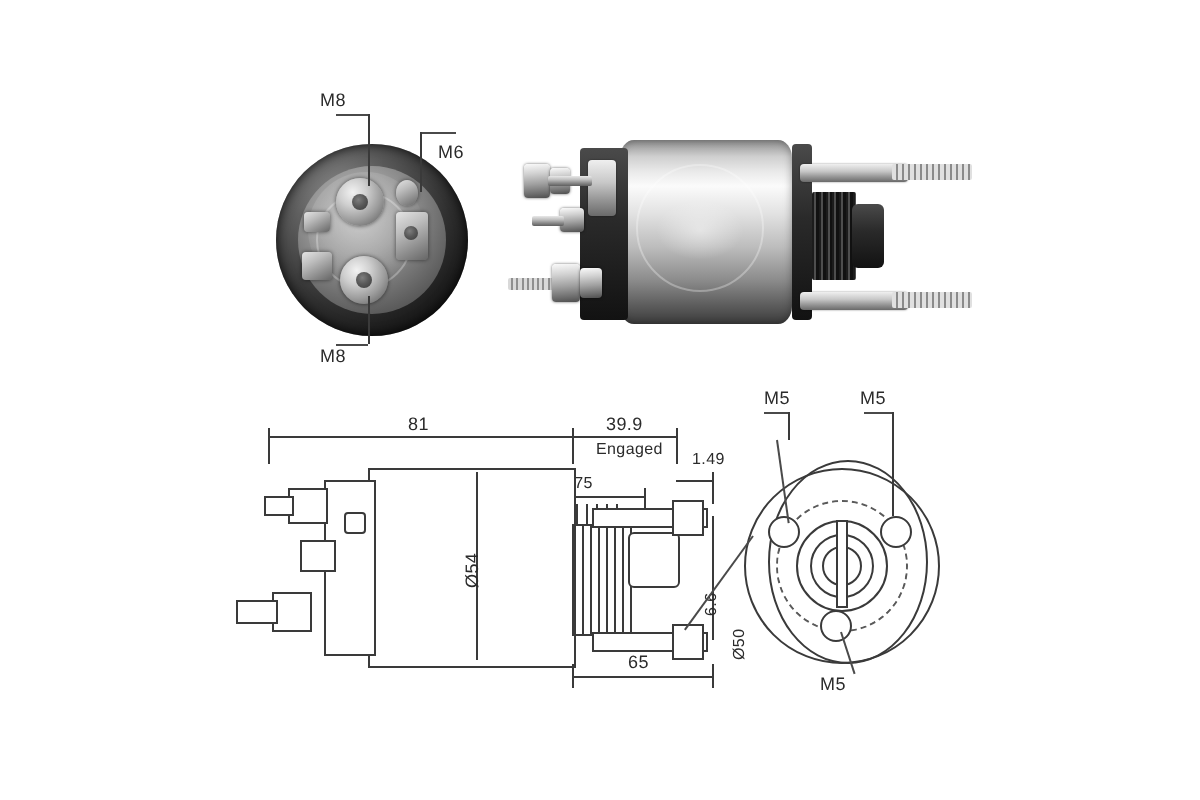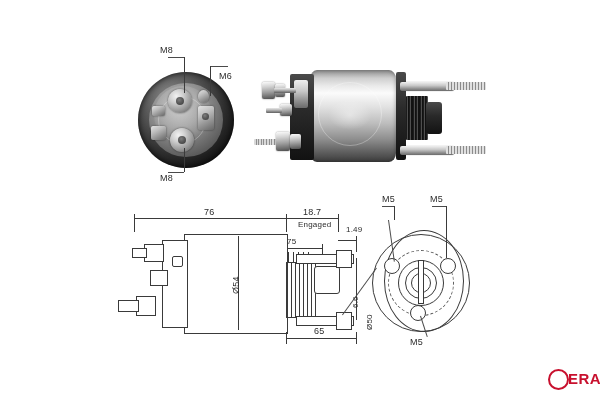--- a/index.html
+++ b/index.html
@@ -180,25 +180,25 @@
 
     <div class="abs" style="left:78px;top:44px;width:44px;height:30px;
                 background:radial-gradient(ellipse at 50% 50%, rgba(255,255,255,.45) 0%, rgba(255,255,255,0) 70%);"></div>
   </div>
 
   <div class="abs" style="left:110px;top:196px;width:260px;height:160px;">
 
     <div class="hline abs" style="left:24px;top:22px;width:152px;"></div>
     <div class="vline abs" style="left:24px;top:18px;height:18px;"></div>
     <div class="vline abs" style="left:176px;top:18px;height:18px;"></div>
-    <div class="abs lbl" style="left:94px;top:12px;">76</div>
+    <div class="abs lbl" style="left:94px;top:12px;">81</div>
 
     <div class="hline abs" style="left:176px;top:22px;width:52px;"></div>
     <div class="vline abs" style="left:228px;top:18px;height:18px;"></div>
-    <div class="abs lbl" style="left:193px;top:12px;">18.7</div>
+    <div class="abs lbl" style="left:193px;top:12px;">39.9</div>
     <div class="abs lbl sm" style="left:188px;top:25px;">Engaged</div>
 
     <div class="hline abs" style="left:228px;top:44px;width:18px;"></div>
     <div class="vline abs" style="left:246px;top:40px;height:16px;"></div>
     <div class="abs lbl sm" style="left:236px;top:30px;">1.49</div>
 
     <div class="hline abs" style="left:168px;top:52px;width:44px;"></div>
     <div class="vline abs" style="left:212px;top:48px;height:14px;"></div>
     <div class="abs lbl sm" style="left:170px;top:42px;">4.75</div>
 
@@ -266,18 +266,14 @@
     <div class="abs lline" style="left:64px;top:-6px;width:14px;"></div>
     <div class="abs lbl" style="left:62px;top:-17px;">M5</div>
 
     <div class="abs" style="left:52px;top:104px;width:1px;height:22px;background:#4a4a4a;transform:rotate(-18deg);transform-origin:top;"></div>
     <div class="abs lbl" style="left:42px;top:126px;">M5</div>
 
     <div class="abs" style="left:8px;top:56px;width:1px;height:58px;background:#4a4a4a;transform:rotate(36deg);transform-origin:top;"></div>
     <div class="abs lbl sm rot" style="left:-2px;top:118px;">Ø50</div>
   </div>
 
-  <div class="abs" style="left:548px;top:366px;width:48px;height:26px;">
-    <div class="logo-mark" style="left:0px;top:3px;width:17px;height:17px;"></div>
-    <div class="logo-era" style="left:20px;top:4px;font-size:15px;letter-spacing:.5px;">ERA</div>
-  </div>
 
 </div>
 
 </body></html>

